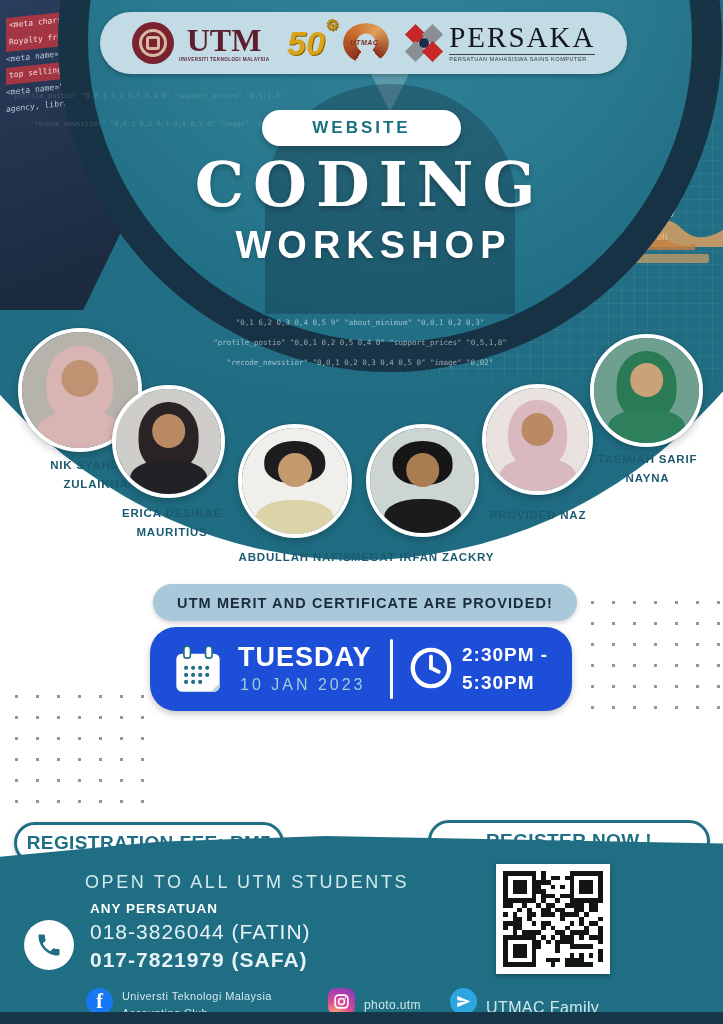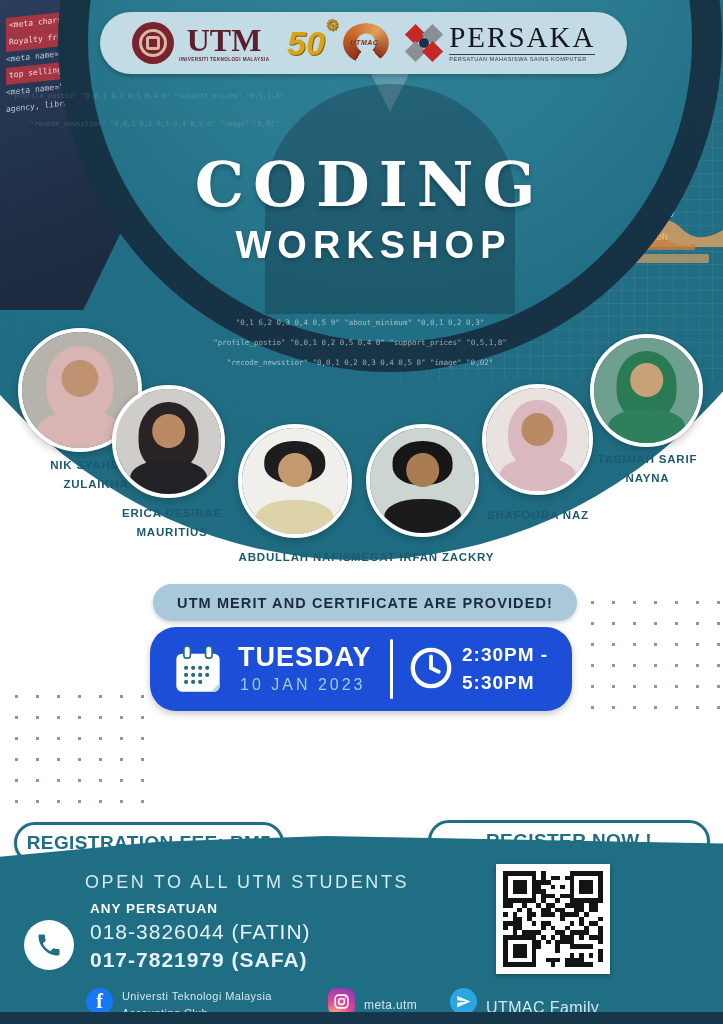--- a/index.html
+++ b/index.html
@@ -211,20 +211,21 @@
           <i class="d"></i>
           <i class="e"></i>
       </div>
       <div class="p-text">
         <span class="p-name">PERSAKA</span>
         <span class="p-cap">PERSATUAN MAHASISWA SAINS KOMPUTER</span>
       </div>
     </div>
   </div>
 
+  <div class="badge">WEBSITE</div>
   <div class="main-title">CODING</div>
   <div class="sub-title">WORKSHOP</div>
 
   <div class="avatar" style="left:18px;top:328px;width:124px;height:124px;">
     <div class="ph" style="--bg:#b6b2ac;--wrap:#d8b5b2;--skin:#c09272;--top:#d8b5b2;">
         <div class="wrap"></div>
         <div class="head"></div>
         <div class="torso"></div>
       </div>
   </div>
@@ -270,21 +271,21 @@
   </div>
 
   <div class="avatar" style="left:482px;top:384px;width:111px;height:111px;">
     <div class="ph" style="--bg:#e9e2df;--wrap:#d9b8c0;--skin:#b98a64;--top:#d9b8c0;">
         <div class="wrap"></div>
         <div class="head"></div>
         <div class="torso"></div>
       </div>
   </div>
   <div class="sp-name" style="left:458px;top:506px;width:160px;">
-    <div>SHAFOORA NAZ</div>
+    <div>PROVIDED NAZ</div>
     <div></div>
   </div>
 
   <div class="avatar" style="left:590px;top:334px;width:113px;height:113px;">
     <div class="ph" style="--bg:#6fa08f;--wrap:#2a7a55;--skin:#c9a27a;--top:#2e7f5c;">
         <div class="wrap"></div>
         <div class="head"></div>
         <div class="torso"></div>
       </div>
   </div>
@@ -800,21 +801,21 @@
     <div>Universti Teknologi Malaysia</div>
     <div>Accounting Club</div>
   </div>
   <div class="soc-icon ig" style="left:328px;top:988px;">
     <svg width="17" height="17" viewBox="0 0 24 24" fill="none" stroke="#fff" stroke-width="2.2">
       <rect x="3" y="3" width="18" height="18" rx="5"></rect>
         <circle cx="12" cy="12" r="4.2"></circle>
         <circle cx="17.6" cy="6.4" r="1.2" fill="#fff" stroke="none"></circle>
     </svg>
   </div>
-  <div class="soc-label" style="left:364px;top:996px;font-size:12px;">meta.utm</div>
+  <div class="soc-label" style="left:364px;top:996px;font-size:12px;">photo.utm</div>
   <div class="soc-icon tg" style="left:450px;top:988px;">
     <svg width="15" height="15" viewBox="0 0 24 24">
         <path fill="#fff" d="M2 21 L23 12 L2 3 L2 10 L17 12 L2 14 Z"></path>
       </svg>
   </div>
   <div class="soc-label" style="left:486px;top:996px;font-size:16px;">UTMAC Family</div>
 
   <div class="bottom-strip"></div>
 </div>
 

